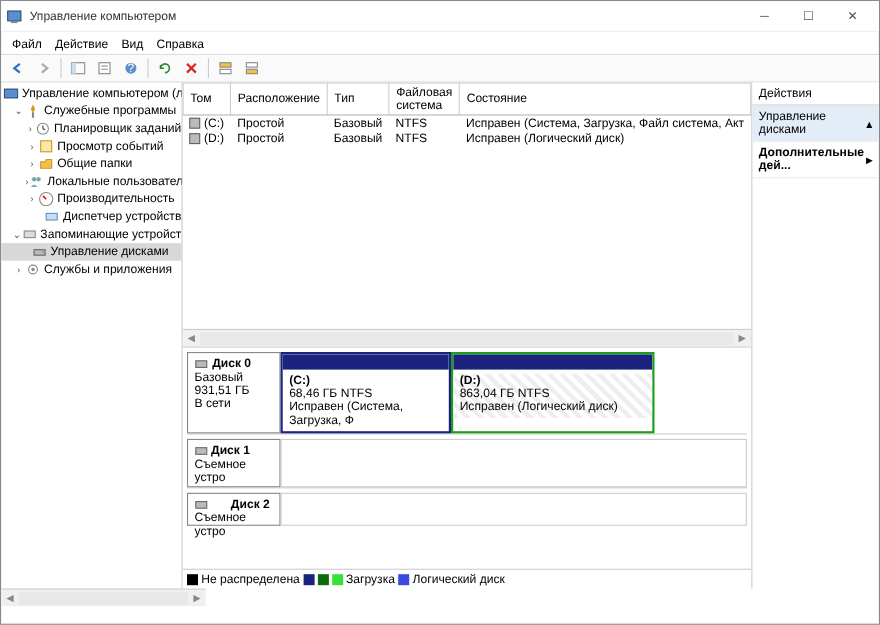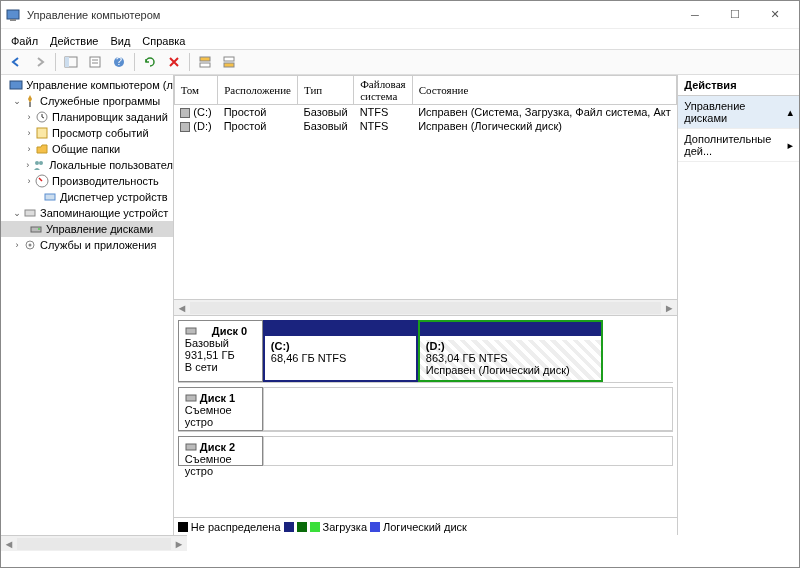--- a/index.html
+++ b/index.html
@@ -16,41 +16,41 @@
 .toolbar .sep { width: 1px; height: 18px; background: #ccc; margin: 0 2px; }
 .main { display: flex; height: 460px; }
 .tree { width: 186px; border-right: 1px solid #ccc; overflow: hidden; padding-top: 2px; }
 .tree-row { display: flex; align-items: center; height: 16px; white-space: nowrap; padding-left: 2px; }
 .tree-row.sel { background: #d8d8d8; }
 .tree .exp { width: 12px; text-align: center; color: #555; font-size: 9px; }
 .tree .ic { width: 14px; height: 14px; margin-right: 3px; }
 .center { flex: 1; display: flex; flex-direction: column; border-right: 1px solid #ccc; }
 .vol-table { flex: 0 0 240px; overflow: hidden; position: relative; }
 .vol-table table { border-collapse: collapse; width: 100%; }
-.vol-table th { text-align: left; font-weight: normal; border: 1px solid #ccc; padding: 2px 6px; background: #fff; height: 20px; font-family: Liberation Serif, serif; }
+.vol-table th { text-align: left; font-weight: normal; border: 1px solid #ccc; padding: 2px 6px; background: #fff; height: 20px; }
 .vol-table td { padding: 1px 6px; white-space: nowrap; }
 .hscroll { position: absolute; bottom: 0; left: 0; right: 0; height: 16px; display: flex; align-items: center; background: #f0f0f0; border-top: 1px solid #ccc; }
 .hscroll .arrow { width: 16px; text-align: center; color: #888; }
 .hscroll .track { flex: 1; height: 12px; background: #e8e8e8; }
 .disk-pane { flex: 1; overflow: hidden; border-top: 1px solid #ccc; position: relative; }
 .disk-row { display: flex; border-bottom: 1px solid #ccc; margin: 4px; }
 .disk-label { width: 85px; border: 1px solid #888; padding: 4px 6px; background: #fff; }
 .disk-label .name { font-weight: bold; }
 .disk-parts { flex: 1; display: flex; }
 .part { border: 2px solid #1a237e; padding: 4px 6px; position: relative; background: #fff; overflow: hidden; }
 .part .hdr { position: absolute; top: 0; left: 0; right: 0; height: 14px; background: #1a237e; }
 .part .body { margin-top: 14px; }
 .part .name { font-weight: bold; }
 .part.green { border-color: #1b9e1b; }
 .part.hatched .body { background: repeating-linear-gradient(45deg, #eee 0, #eee 4px, #fff 4px, #fff 8px); margin: 14px -6px -4px -6px; padding: 0 6px 4px 6px; }
 .legend { position: absolute; bottom: 0; left: 0; right: 0; height: 18px; display: flex; align-items: center; gap: 3px; padding: 0 4px; border-top: 1px solid #ccc; background: #fff; font-size: 10px; }
 .legend .sw { width: 10px; height: 10px; display: inline-block; }
 .actions { width: 130px; }
-.actions-hdr { padding: 4px 6px; border-bottom: 1px solid #ccc; background: #fff; font-weight: bold; }
-.actions-item { padding: 4px 6px; border-bottom: 1px solid #eee; display: flex; align-items: center; justify-content: space-between; }
+.actions-hdr { padding: 4px 6px; border-bottom: 1px solid #ccc; background: #fff; font-weight: normal; }
+.actions-item { padding: 4px 6px; border-bottom: 1px solid #eee; display: flex; align-items: center; justify-content: space-between; font-weight: bold; }
 .actions-item.hdr2 { background: #e3edf7; font-weight: normal; }
 .bottom-scroll { height: 16px; display: flex; align-items: center; background: #f0f0f0; border-top: 1px solid #ccc; }
 .bottom-scroll .arrow { width: 16px; text-align: center; color: #888; }
 .bottom-scroll .track { flex: 1; height: 12px; background: #e8e8e8; }
 svg { display: block; }
 </style>
 </head>
 <body>
 
 <div class="titlebar">
@@ -274,36 +274,37 @@
       <div class="hscroll">
         <div class="arrow">◄</div>
         <div class="track"></div>
         <div class="arrow">►</div>
       </div>
     </div>
 
     <div class="disk-pane">
       <div class="disk-row">
         <div class="disk-label">
-          <div style="display:flex;align-items:flex-end;gap:15px">
+          <div style="display:flex;align-items:flex-end;gap:4px">
               <svg width="12" height="12">
                 <rect x="1" y="3" width="10" height="6" fill="#bbb" stroke="#666"></rect>
               </svg>
               <span class="name">Диск 0</span>
             </div>
           <div>Базовый</div>
           <div>931,51 ГБ</div>
           <div>В сети</div>
         </div>
         <div class="disk-parts">
           <div class="part" style="flex:0 0 155px">
             <div class="hdr"></div>
             <div class="body">
               <div class="name">(C:)</div>
               <div>68,46 ГБ NTFS</div>
+              <div>Исправен (Система, Загрузка, Ф</div>
             </div>
           </div>
           <div class="part green hatched" style="flex:0 0 185px">
             <div class="hdr"></div>
             <div class="body">
               <div class="name">(D:)</div>
               <div>863,04 ГБ NTFS</div>
               <div>Исправен (Логический диск)</div>
             </div>
           </div>
@@ -321,21 +322,21 @@
           <div>Съемное устро</div>
           <div style="margin-top:8px">Нет носителя</div>
         </div>
         <div class="disk-parts">
             <div style="flex:1;border:1px solid #ccc"></div>
           </div>
       </div>
 
       <div class="disk-row" style="border-bottom:none">
         <div class="disk-label" style="height:30px">
-          <div style="display:flex;align-items:center;gap:3px">
+          <div style="display:flex;align-items:center;gap:21px">
               <svg width="12" height="12">
                 <rect x="1" y="3" width="10" height="6" fill="#bbb" stroke="#666"></rect>
               </svg>
               <span class="name">Диск 2</span>
             </div>
           <div>Съемное устро</div>
         </div>
         <div class="disk-parts">
             <div style="flex:1;border:1px solid #ccc"></div>
           </div>

